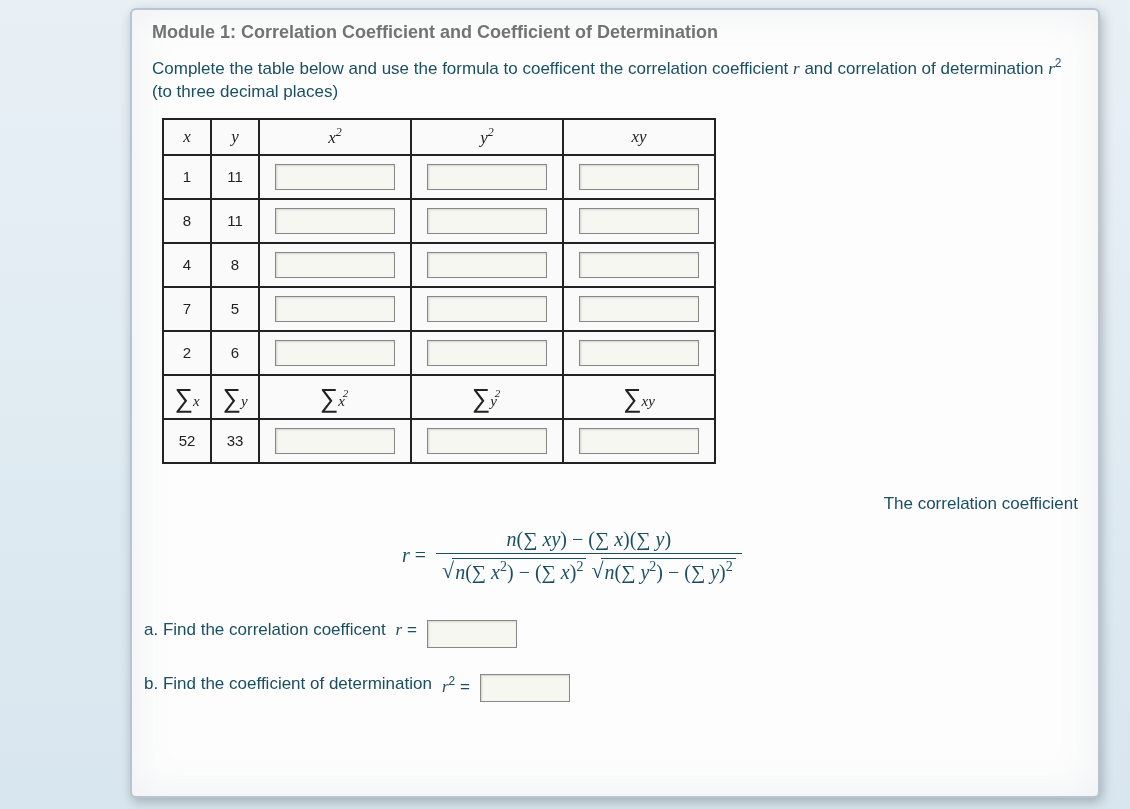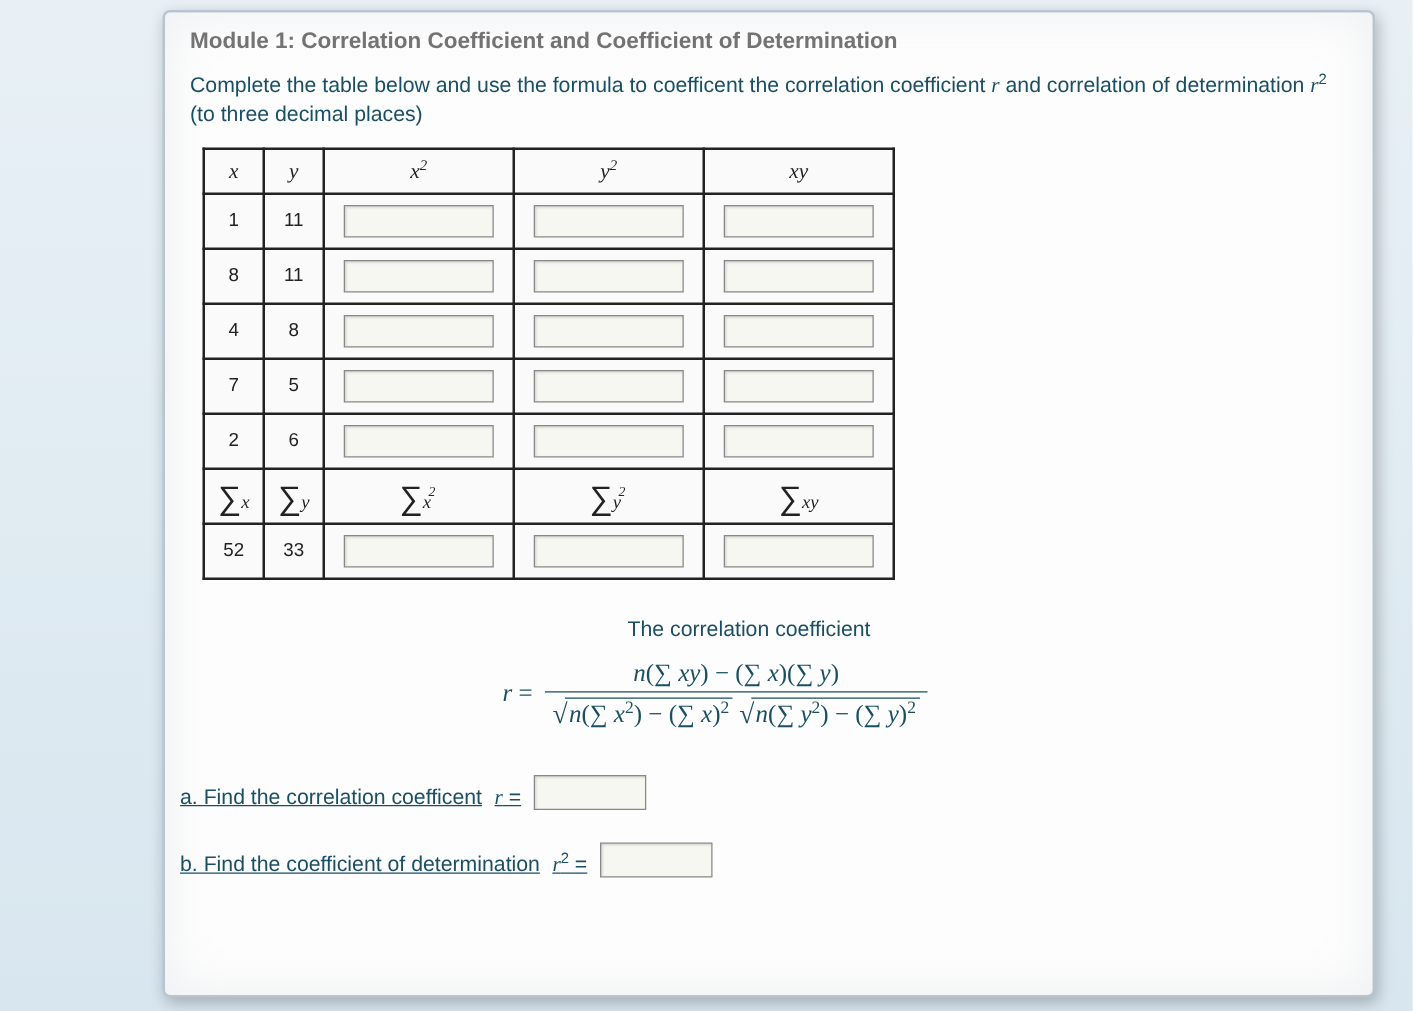--- a/index.html
+++ b/index.html
@@ -81,20 +81,21 @@
     text-align: center;
     margin: 0 auto;
     display: block;
     box-shadow: inset 1px 1px 2px rgba(0,0,0,0.15);
   }
 
   .formula-block {
     margin-top: 30px;
     margin-left: 250px;
     color: #1a4f63;
+    text-align: right;
   }
   .formula-caption {
     font-size: 17px;
     margin-bottom: 14px;
     margin-left: 100px;
   }
   .formula {
     font-family: "Times New Roman", serif;
     font-size: 20px;
     color: #1a4f63;
@@ -113,24 +114,23 @@
   .sq > span { border-top:1.5px solid #1a4f63; padding:0 3px; display:inline-block;}
 
   .questions {
     margin-top: 36px;
     margin-left: -8px;
     color: #1a4f63;
     font-size: 17px;
   }
   .q-row {
     display: flex;
-    align-items: flex-end;
+    align-items: flex-start;
     gap: 10px;
     margin-bottom: 26px;
-    text-decoration: underline;
   }
   .q-row i { font-family: "Times New Roman", serif; font-style: italic; }
   input.answer {
     width: 90px;
     height: 28px;
     border: 1px solid #888;
     background: #f7f7f2;
     box-shadow: inset 1px 1px 2px rgba(0,0,0,0.15);
   }
 </style>

